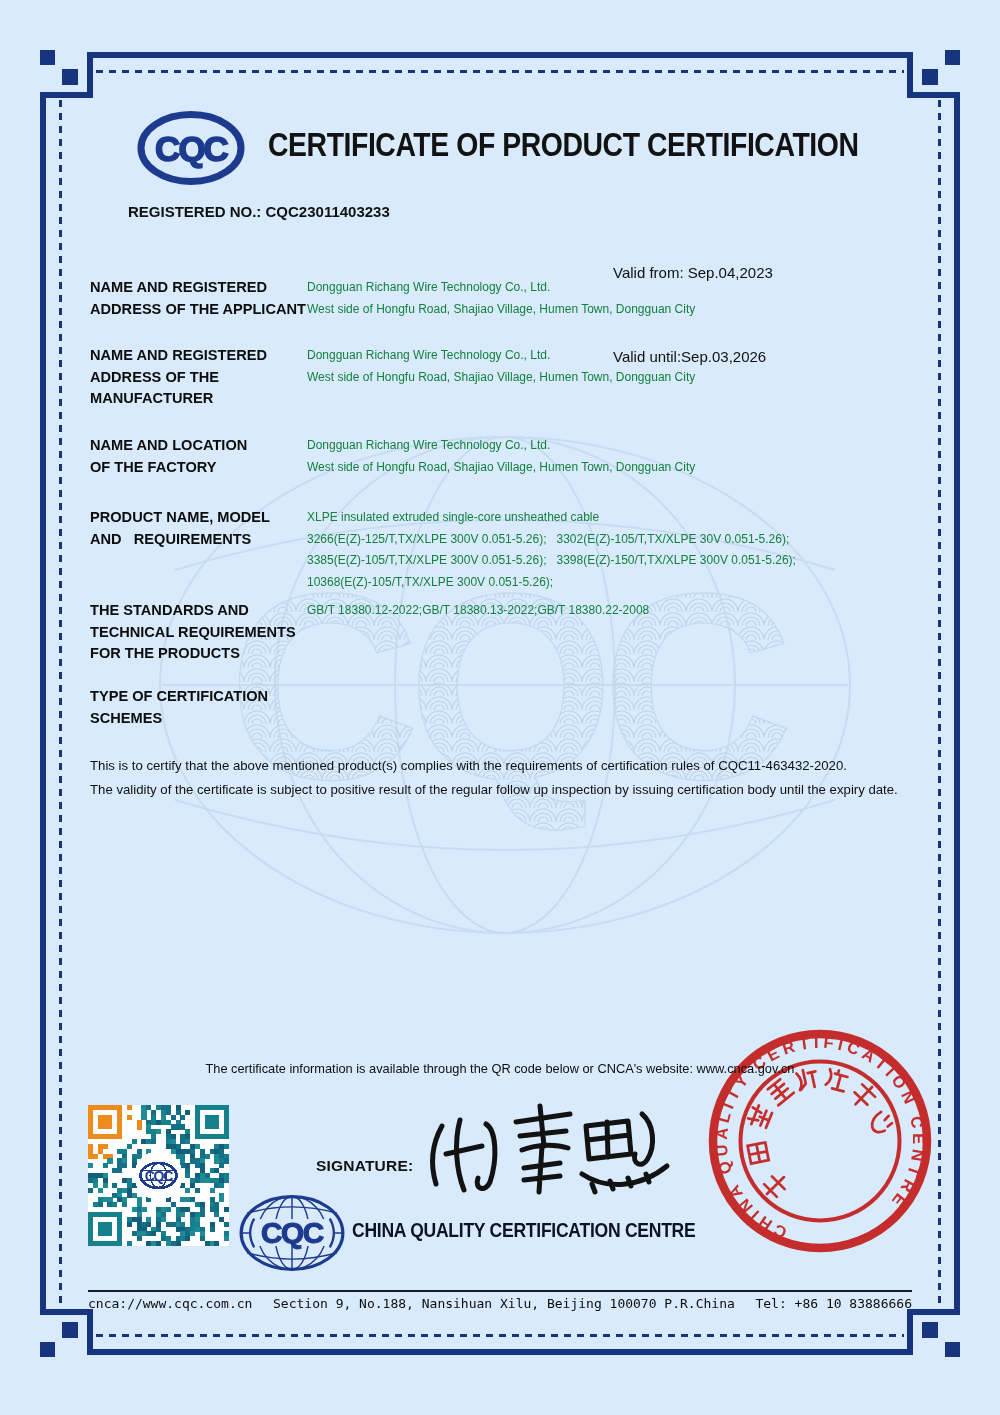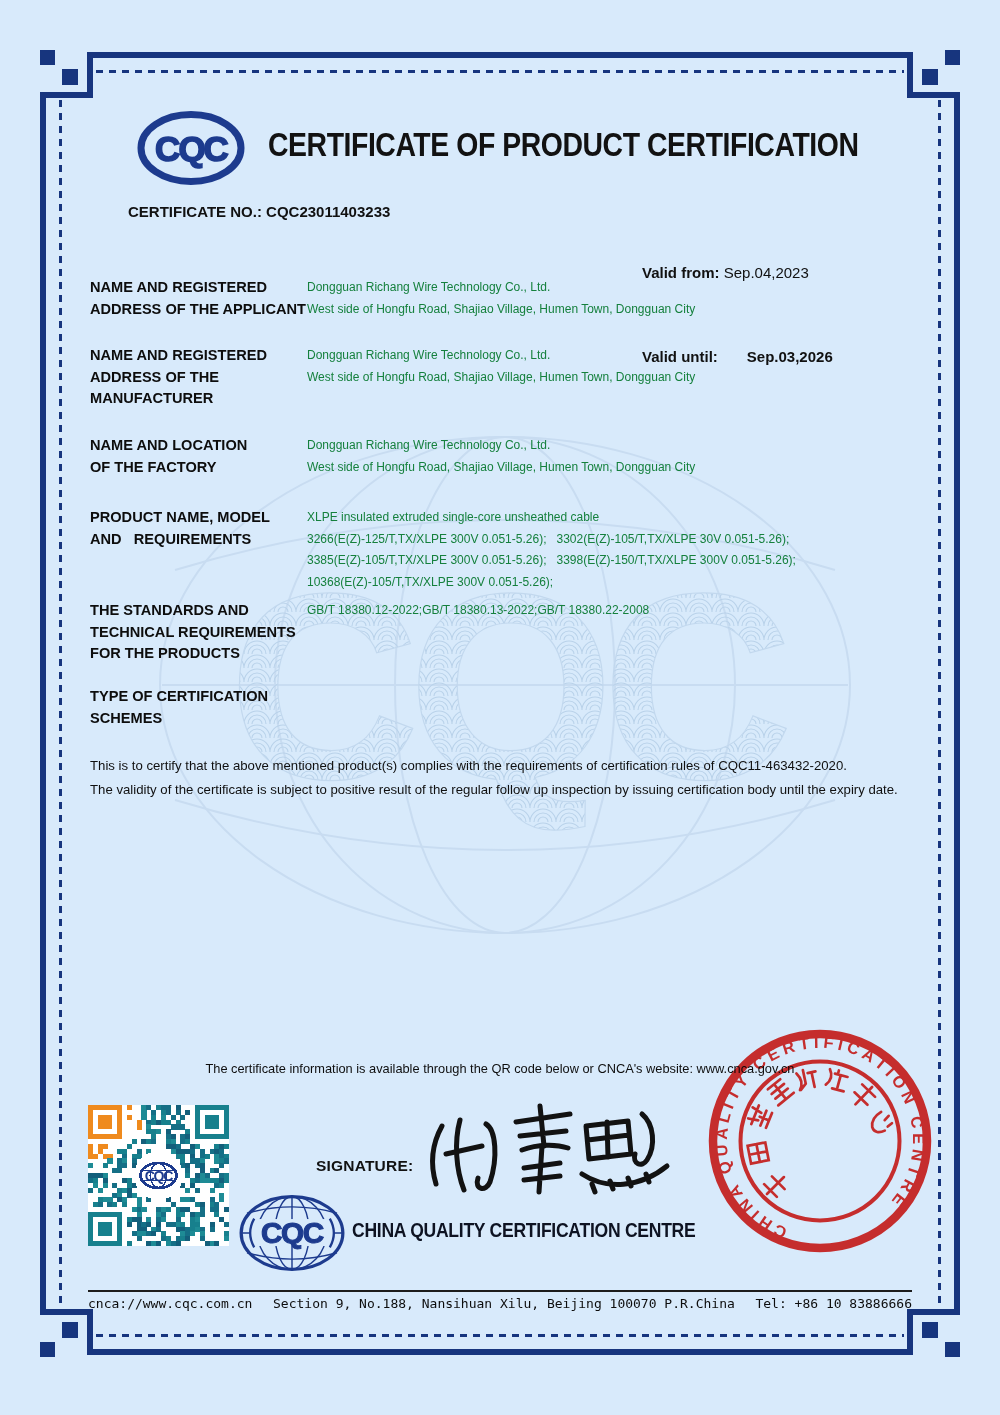--- a/index.html
+++ b/index.html
@@ -13,21 +13,21 @@
   svg{display:block;}
 
   
   .title{
     left:268px;top:126px;width:640px;height:46px;
     font-size:33px;font-weight:bold;letter-spacing:-0.5px;color:#121212;
     transform:scaleX(0.86);transform-origin:left center;white-space:nowrap;
   }
   .certno{left:128px;top:203px;font-size:15px;font-weight:bold;white-space:pre;}
   .validblock{left:613px;top:203px;font-size:15px;line-height:28px;white-space:pre;}
-  .validblock b{font-weight:bold;margin-left:29px;}
+  .validblock b{font-weight:normal;}
 
   
   .section{left:90px;width:860px;display:grid;grid-template-columns:217px 1fr;column-gap:0;}
   .slabel{font-weight:bold;font-size:14.6px;line-height:21.5px;white-space:pre;color:#0d0d0d;}
   .svalue{font-size:12px;line-height:21.5px;white-space:pre;color:#15803d;}
 
   .statement{left:90px;width:840px;font-size:13.2px;color:#101010;white-space:nowrap;}
 
   .qrnote{left:88px;width:824px;text-align:center;font-size:12.8px;color:#0e0e0e;}
 
@@ -94,21 +94,21 @@
 <div class="abs dash-v" style="left:59px;top:100px;height:1212px;"></div>
 <div class="abs dash-v" style="left:938px;top:100px;height:1212px;"></div>
 
 <svg class="abs" style="left:136px;top:110px;" width="110" height="76" viewBox="0 0 110 76">
   <ellipse cx="55" cy="38" rx="50" ry="33.5" fill="none" stroke="#1d3b8e" stroke-width="7"></ellipse>
   <text x="55" y="51" text-anchor="middle" font-family="Liberation Sans, sans-serif" font-weight="bold" font-size="35" letter-spacing="-2" fill="#1d3b8e" stroke="#1d3b8e" stroke-width="1.6">CQC</text>
 </svg>
 
 <div class="abs title">CERTIFICATE OF PRODUCT CERTIFICATION</div>
 
-<div class="abs certno"><b>CERTIFICATE NO.: </b><b>CQC23011403233</b></div>
+<div class="abs certno"><b>REGISTERED NO.: </b><b>CQC23011403233</b></div>
 
 <div class="abs validblock">
   <div><b>Valid from: </b><span>Sep.04,2023</span></div>
   <div><b>Valid until:</b><b>Sep.03,2026</b></div>
 </div>
 
 <div class="abs section" style="top:277px;">
   <div>
     <div class="slabel">NAME AND REGISTERED</div>
     <div class="slabel">ADDRESS OF THE APPLICANT</div>

